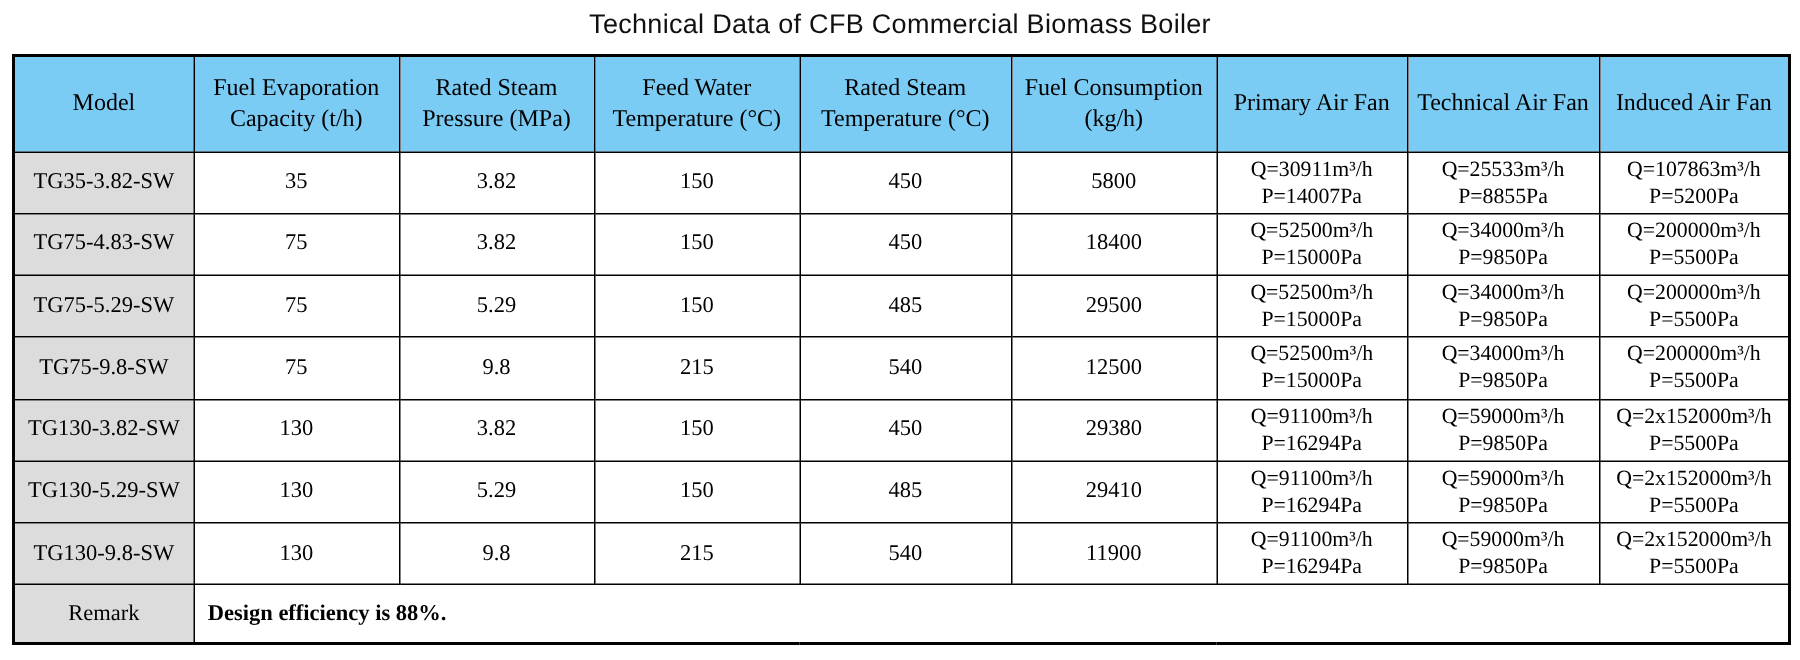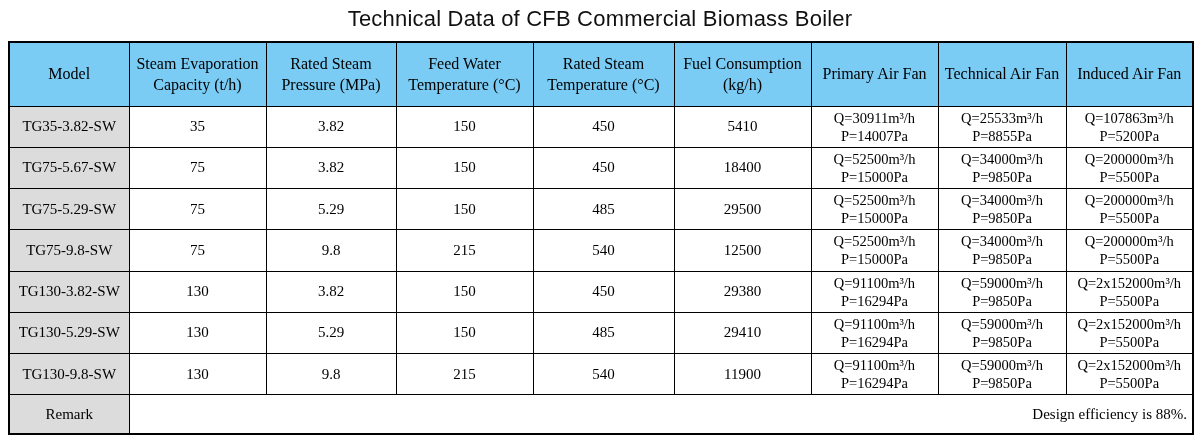--- a/index.html
+++ b/index.html
@@ -11,21 +11,21 @@
   * { box-sizing: border-box; }
   html, body {
     margin: 0; padding: 0;
     width: 1200px; height: 440px;
     background: var(--page-bg);
     font-family: "Liberation Serif", serif;
   }
   .page-title {
     text-align: center;
     font-family: "Liberation Sans", sans-serif;
-    font-size: 22px;
+    font-size: 18px;
     color: #111;
     padding-top: 6px;
     letter-spacing: 0.2px;
   }
   table.spec-table {
     border-collapse: collapse;
     table-layout: fixed;
     width: 1184px;
     margin: 9px 8px 0 8px;
     border: 2px solid var(--border-color);
@@ -57,23 +57,24 @@
     font-size: 14.5px;
     line-height: 1.25;
   }
   tr.remark-row td {
     height: 44px;
   }
   tr.remark-row td.remark-label {
     background: var(--model-bg);
   }
   tr.remark-row td.remark-text {
-    text-align: right;
+    text-align: left;
     padding-left: 9px;
     font-size: 15px;
+    font-weight: bold;
   }
 </style>
 </head>
 <body>
 
 <div class="page-title">Technical Data of CFB Commercial Biomass Boiler</div>
 
 <table class="spec-table">
   <colgroup>
     <col style="width:120px">
@@ -82,53 +83,53 @@
     <col style="width:137px">
       <col style="width:141px">
       <col style="width:137px">
     <col style="width:127px">
       <col style="width:128px">
       <col style="width:127px">
   </colgroup>
   <thead>
     <tr>
       <th>Model</th>
-      <th>Steam Evaporation Capacity (t/h)</th>
+      <th>Fuel Evaporation Capacity (t/h)</th>
       <th>Rated Steam Pressure (MPa)</th>
       <th>Feed Water Temperature (°C)</th>
       <th>Rated Steam Temperature (°C)</th>
       <th>Fuel Consumption (kg/h)</th>
       <th>Primary Air Fan</th>
       <th>Technical Air Fan</th>
       <th>Induced Air Fan</th>
     </tr>
   </thead>
   <tbody>
     <tr>
       <td class="model-cell">TG35-3.82-SW</td>
       <td>35</td>
       <td>3.82</td>
       <td>150</td>
       <td>450</td>
-      <td>5410</td>
+      <td>5800</td>
       <td class="fan-cell">
         <div>Q=30911m³/h</div>
         <div>P=14007Pa</div>
       </td>
       <td class="fan-cell">
         <div>Q=25533m³/h</div>
         <div>P=8855Pa</div>
       </td>
       <td class="fan-cell">
         <div>Q=107863m³/h</div>
         <div>P=5200Pa</div>
       </td>
     </tr>
     <tr>
-      <td class="model-cell">TG75-5.67-SW</td>
+      <td class="model-cell">TG75-4.83-SW</td>
       <td>75</td>
       <td>3.82</td>
       <td>150</td>
       <td>450</td>
       <td>18400</td>
       <td class="fan-cell">
         <div>Q=52500m³/h</div>
         <div>P=15000Pa</div>
       </td>
       <td class="fan-cell">

